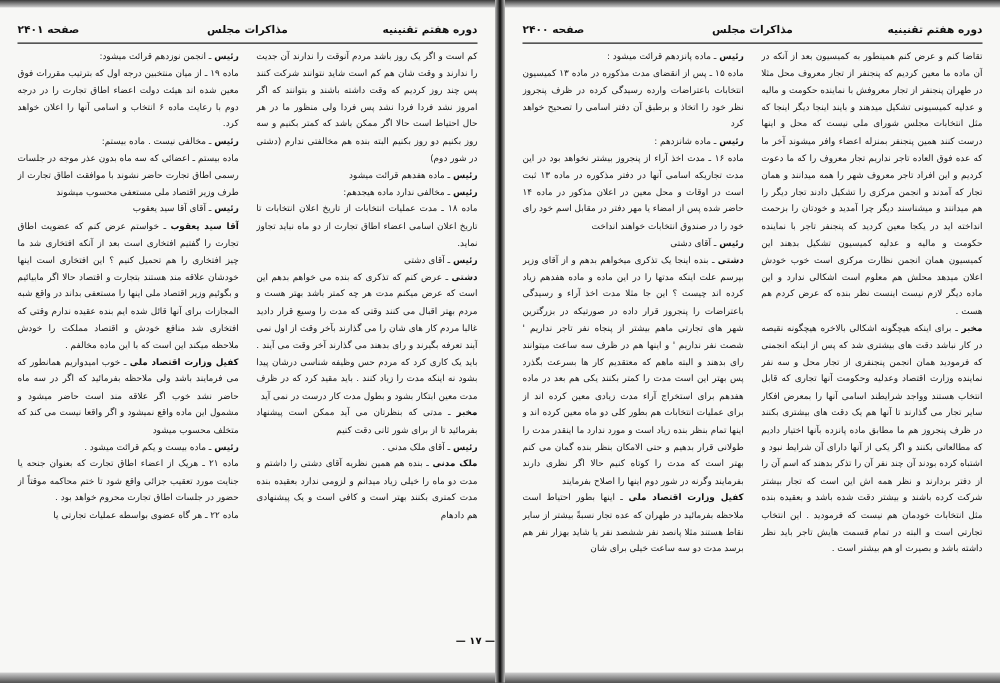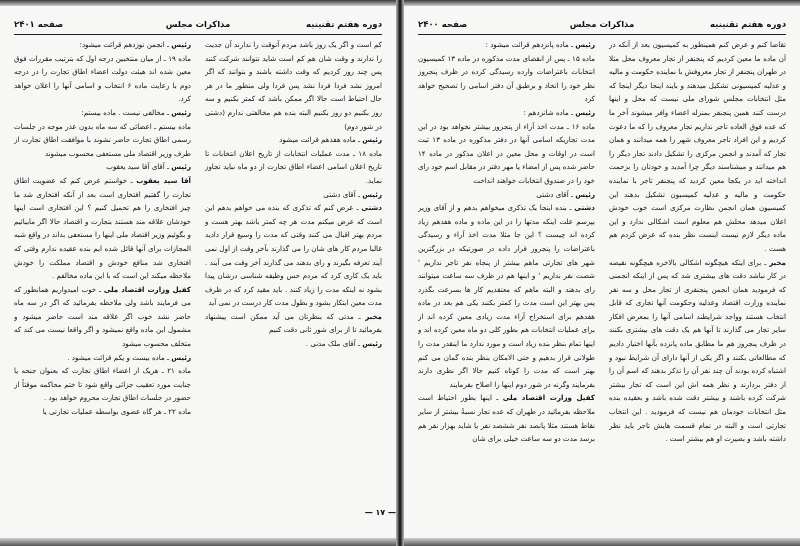--- a/index.html
+++ b/index.html
@@ -55,25 +55,27 @@
   <div class="page left">
     <div class="header">
       <span class="side">دوره هفتم تقنینیه</span>
       <span class="center">مذاکرات مجلس</span>
       <span class="side">صفحه ۲۴۰۱</span>
     </div>
     <div class="cols">
       <div class="col">
           <p>کم است و اگر یک روز باشد مردم آنوقت را ندارند آن جدیت را ندارند و وقت شان هم کم است شاید نتوانند شرکت کنند پس چند روز کردیم که وقت داشته باشند و بتوانند که اگر امروز نشد فردا فردا نشد پس فردا ولی منظور ما در هر حال احتیاط است حالا اگر ممکن باشد که کمتر بکنیم و سه روز بکنیم دو روز بکنیم البته بنده هم مخالفتی ندارم (دشتی در شور دوم)</p>
           <p><span class="sp">رئیس</span> ـ <span>ماده هفدهم قرائت میشود</span></p>
+          <p><span class="sp">رئیس</span> ـ <span>مخالفی ندارد ماده هیجدهم:</span></p>
           <p>ماده ۱۸ ـ مدت عملیات انتخابات از تاریخ اعلان انتخابات تا تاریخ اعلان اسامی اعضاء اطاق تجارت از دو ماه نباید تجاوز نماید.</p>
           <p><span class="sp">رئیس</span> ـ <span>آقای دشتی</span></p>
           <p><span class="sp">دشتی</span> ـ <span>عرض کنم که تذکری که بنده می خواهم بدهم این است که عرض میکنم مدت هر چه کمتر باشد بهتر هست و مردم بهتر اقبال می کنند وقتی که مدت را وسیع قرار دادید غالبا مردم کار های شان را می گذارند بآخر وقت از اول نمی آیند تعرفه بگیرند و رای بدهند می گذارند آخر وقت می آیند . باید یک کاری کرد که مردم حس وظیفه شناسی درشان پیدا بشود نه اینکه مدت را زیاد کنند . باید مقید کرد که در ظرف مدت معین ابتکار بشود و بطول مدت کار درست در نمی آید</span></p>
           <p><span class="sp">مخبر</span> ـ <span>مدتی که بنظرتان می آید ممکن است پیشنهاد بفرمائید تا از برای شور ثانی دقت کنیم</span></p>
           <p><span class="sp">رئیس</span> ـ <span>آقای ملک مدنی .</span></p>
+          <p><span class="sp">ملک مدنی</span> ـ <span>بنده هم همین نظریه آقای دشتی را داشتم و مدت دو ماه را خیلی زیاد میدانم و لزومی ندارد بعقیده بنده مدت کمتری بکنند بهتر است و کافی است و یک پیشنهادی هم دادهام</span></p>
         </div>
       <div class="col">
           <p><span class="sp">رئیس</span> ـ <span>انجمن نوزدهم قرائت میشود:</span></p>
           <p>ماده ۱۹ ـ از میان منتخبین درجه اول که بترتیب مقررات فوق معین شده اند هیئت دولت اعضاء اطاق تجارت را در درجه دوم با رعایت ماده ۶ انتخاب و اسامی آنها را اعلان خواهد کرد.</p>
           <p><span class="sp">رئیس</span> ـ <span>مخالفی نیست . ماده بیستم:</span></p>
           <p>ماده بیستم ـ اعضائی که سه ماه بدون عذر موجه در جلسات رسمی اطاق تجارت حاضر نشوند با موافقت اطاق تجارت از طرف وزیر اقتصاد ملی مستعفی محسوب میشوند</p>
           <p><span class="sp">رئیس</span> ـ <span>آقای آقا سید یعقوب</span></p>
           <p><span class="sp">آقا سید یعقوب</span> ـ <span>خواستم عرض کنم که عضویت اطاق تجارت را گفتیم افتخاری است بعد از آنکه افتخاری شد ما چیز افتخاری را هم تحمیل کنیم ؟ این افتخاری است اینها خودشان علاقه مند هستند بتجارت و اقتصاد حالا اگر مابیائیم و بگوئیم وزیر اقتصاد ملی اینها را مستعفی بداند در واقع شبه المجازات برای آنها قائل شده ایم بنده عقیده ندارم وقتی که افتخاری شد منافع خودش و اقتصاد مملکت را خودش ملاحظه میکند این است که با این ماده مخالفم .</span></p>
           <p><span class="sp">کفیل وزارت اقتصاد ملی</span> ـ <span>خوب امیدواریم همانطور که می فرمایند باشد ولی ملاحظه بفرمائید که اگر در سه ماه حاضر نشد خوب اگر علاقه مند است حاضر میشود و مشمول این ماده واقع نمیشود و اگر واقعا نیست می کند که متخلف محسوب میشود</span></p>
           <p><span class="sp">رئیس</span> ـ <span>ماده بیست و یکم قرائت میشود .</span></p>

